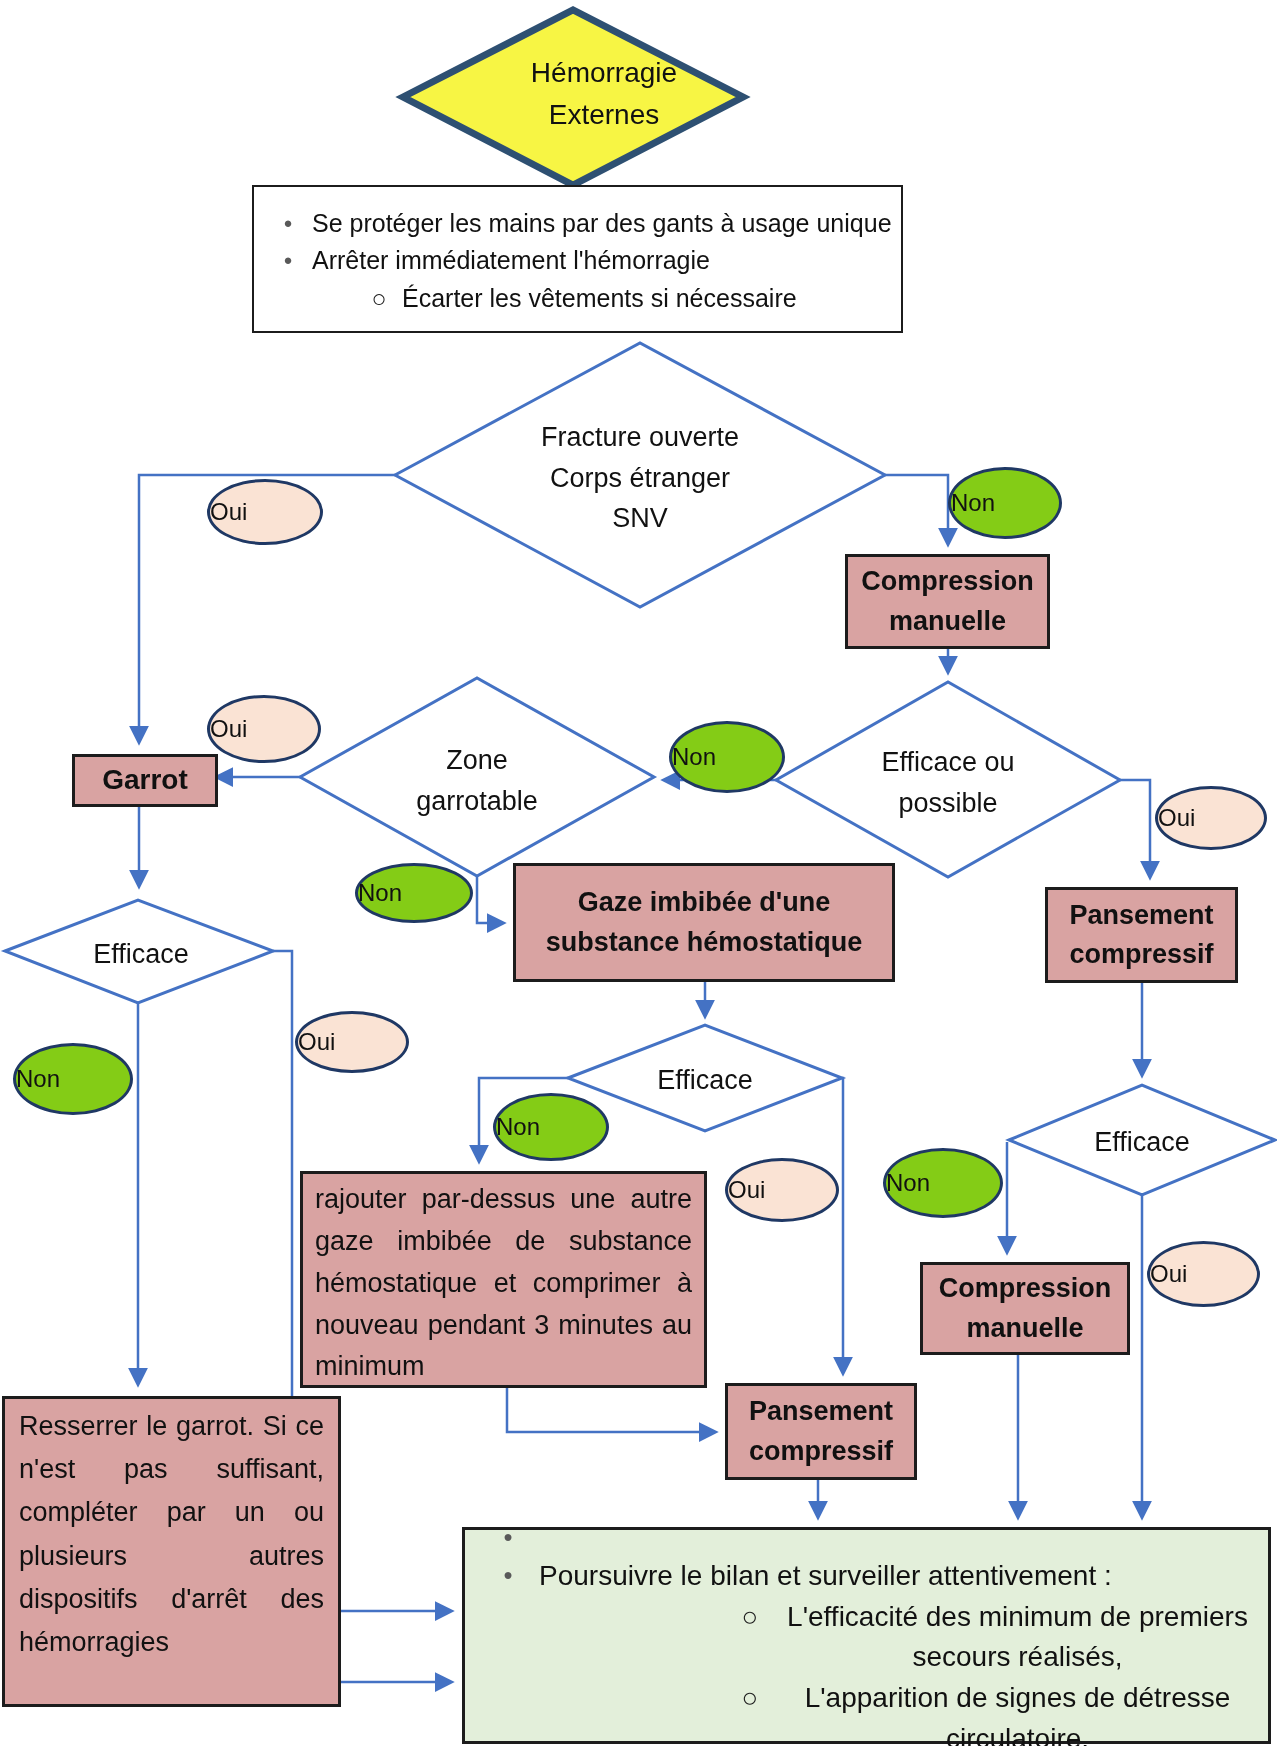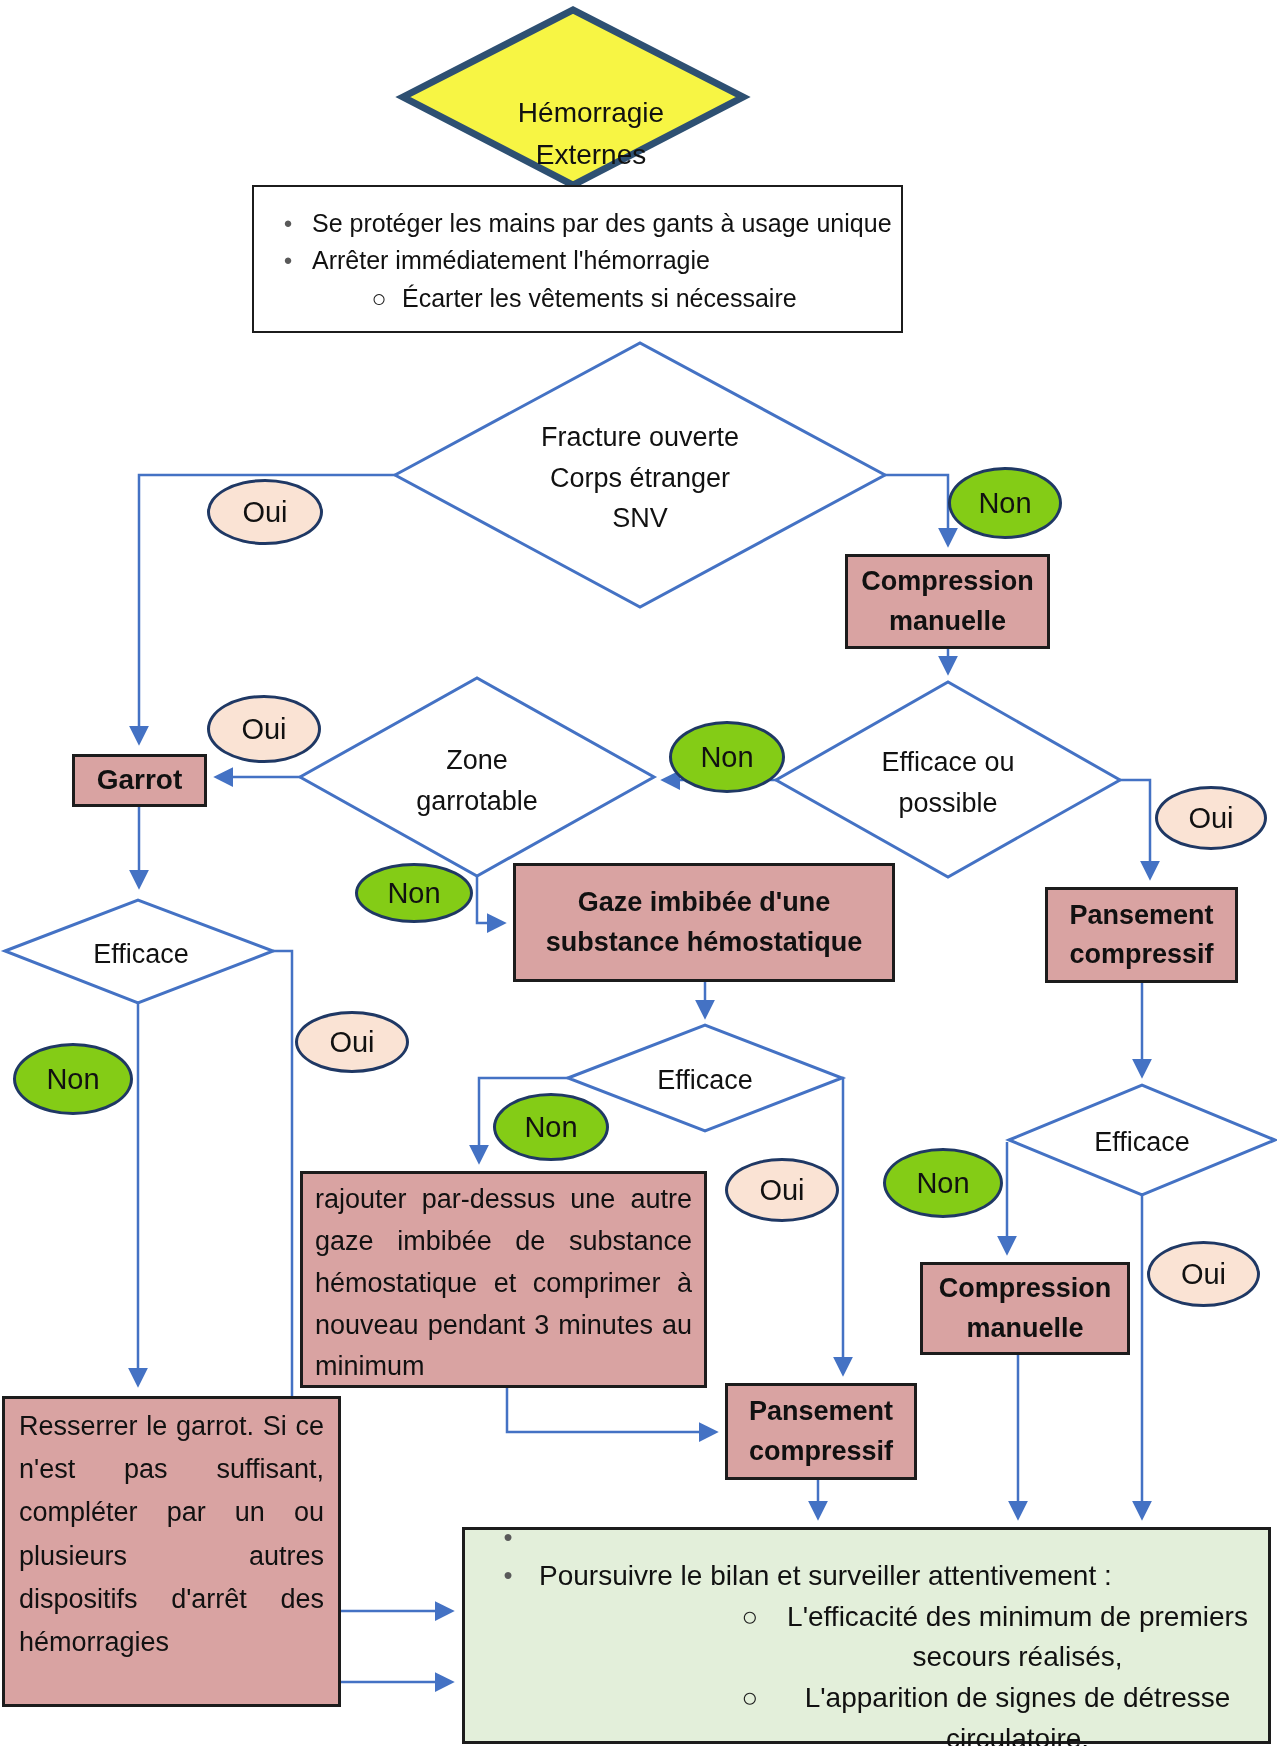--- a/index.html
+++ b/index.html
@@ -10,21 +10,21 @@
   
   .box{position:absolute;box-sizing:border-box;display:flex;align-items:center;justify-content:center;
        text-align:center;border:3px solid #1c1c1c;}
   .pink{background:#d9a3a2;}
   .pink .lbl{font-weight:bold;font-size:27px;line-height:1.45;}
   .justbox{display:block;text-align:justify;font-size:27px;}
   .white-box{background:#ffffff;border:3px solid #1c1c1c;}
   .green-box{background:#e3efda;border:3px solid #1c1c1c;}
   
   .oval{position:absolute;box-sizing:border-box;border:3px solid #1f3864;border-radius:50%;
-        display:flex;align-items:center;justify-content:center;font-size:29px;}
+        display:flex;align-items:center;font-size:24px;}
   .oval.oui{background:#fae3d4;}
   .oval.non{background:#84cc16;}
   
   .dlabel{position:absolute;transform:translate(-50%,-50%);text-align:center;
           font-size:27px;line-height:1.5;white-space:pre-line;}
   
   .blist{display:block;padding:10px 8px 6px 10px;}
   .brow{display:flex;align-items:flex-start;}
   .bmark{flex:0 0 48px;text-align:center;color:#595959;}
   .smark{flex:0 0 46px;text-align:center;color:#1c1c1c;}
@@ -71,21 +71,21 @@
     <polyline points="1007,1142 1007,1252" fill="none" stroke="#4472C4" stroke-width="2.5" marker-end="url(#arr)"></polyline>
     <polyline points="1142,1195 1142,1517" fill="none" stroke="#4472C4" stroke-width="2.5" marker-end="url(#arr)"></polyline>
     <polyline points="1018,1355 1018,1517" fill="none" stroke="#4472C4" stroke-width="2.5" marker-end="url(#arr)"></polyline>
     <polyline points="818,1480 818,1517" fill="none" stroke="#4472C4" stroke-width="2.5" marker-end="url(#arr)"></polyline>
     <polyline points="507,1388 507,1432 715,1432" fill="none" stroke="#4472C4" stroke-width="2.5" marker-end="url(#arr)"></polyline>
     <polyline points="138,1003 138,1384" fill="none" stroke="#4472C4" stroke-width="2.5" marker-end="url(#arr)"></polyline>
     <polyline points="273,951 292,951 292,1611 451,1611" fill="none" stroke="#4472C4" stroke-width="2.5" marker-end="url(#arr)"></polyline>
     <polyline points="285,1682 451,1682" fill="none" stroke="#4472C4" stroke-width="2.5" marker-end="url(#arr)"></polyline>
   </svg>
 
-  <div class="dlabel" style="left:591px;top:94px;font-size:28px;margin-top:40px;">Hémorragie
+  <div class="dlabel" style="left:604px;top:94px;font-size:28px;">Hémorragie
 Externes</div>
 
   <div class="box white-box prep" style="left:252px;top:185px;width:651px;height:148px;border-width:2.5px;">
     <div class="blist" style="width:100%;">
       <div class="brow">
         <span class="bmark" style="font-size:15px;line-height:2.4;">●</span>
         <span>Se protéger les mains par des gants à usage unique</span>
       </div>
       <div class="brow">
         <span class="bmark" style="font-size:15px;line-height:2.4;">●</span>
@@ -143,21 +143,21 @@
       <span>Non</span>
     </div>
   <div class="oval oui" style="left:1147px;top:1241px;width:113px;height:66px;">
       <span>Oui</span>
     </div>
 
   <div class="box pink" style="left:845px;top:554px;width:205px;height:95px;">
     <span class="lbl pre">Compression
 manuelle</span>
   </div>
-  <div class="box pink" style="left:72px;top:754px;width:135px;height:53px;">
+  <div class="box pink" style="left:72px;top:754px;width:146px;height:53px;">
     <span class="lbl" style="font-size:28px;">Garrot</span>
   </div>
   <div class="box pink" style="left:513px;top:863px;width:382px;height:119px;">
     <span class="lbl pre">Gaze imbibée d'une
 substance hémostatique</span>
   </div>
   <div class="box pink" style="left:1045px;top:887px;width:193px;height:96px;">
     <span class="lbl pre">Pansement
 compressif</span>
   </div>

